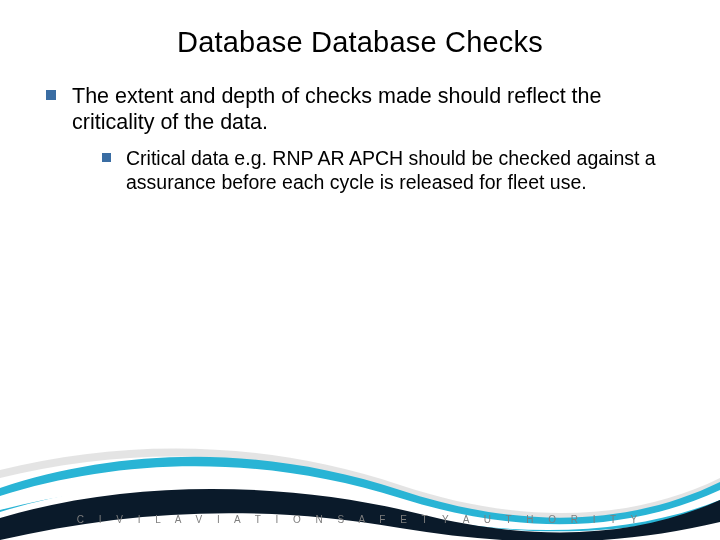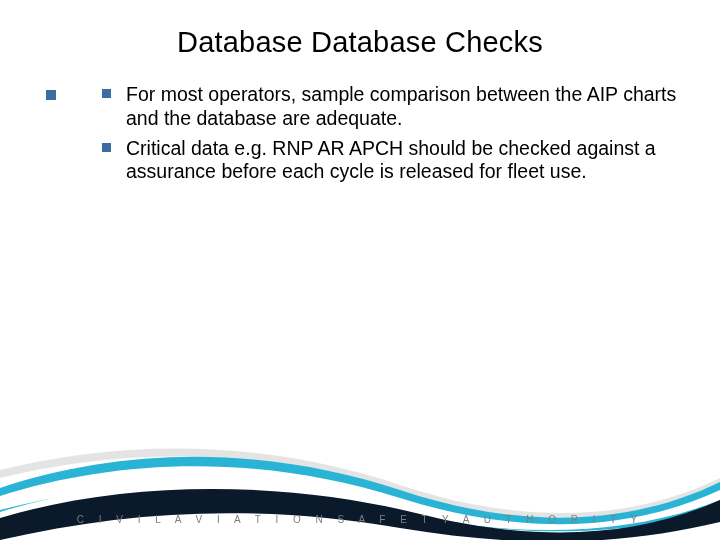--- a/index.html
+++ b/index.html
@@ -95,24 +95,22 @@
 </style>
 </head>
 <body>
 
 <div class="slide">
 
   <h1 class="title">Database Database Checks</h1>
 
   <ul class="main">
     <li>
+      <span>The extent and depth of checks made should reflect the criticality of the data.</span>
       <ul class="sub">
-        <li>
-          <span>For most operators, sample comparison between the AIP charts and the database are adequate.</span>
-        </li>
         <li>
           <span>Critical data e.g. RNP AR APCH should be checked against a assurance before each cycle is released for fleet use.</span>
         </li>
       </ul>
     </li>
   </ul>
 
   <div class="footer">
     <svg viewBox="0 0 720 110" preserveAspectRatio="none">
 

